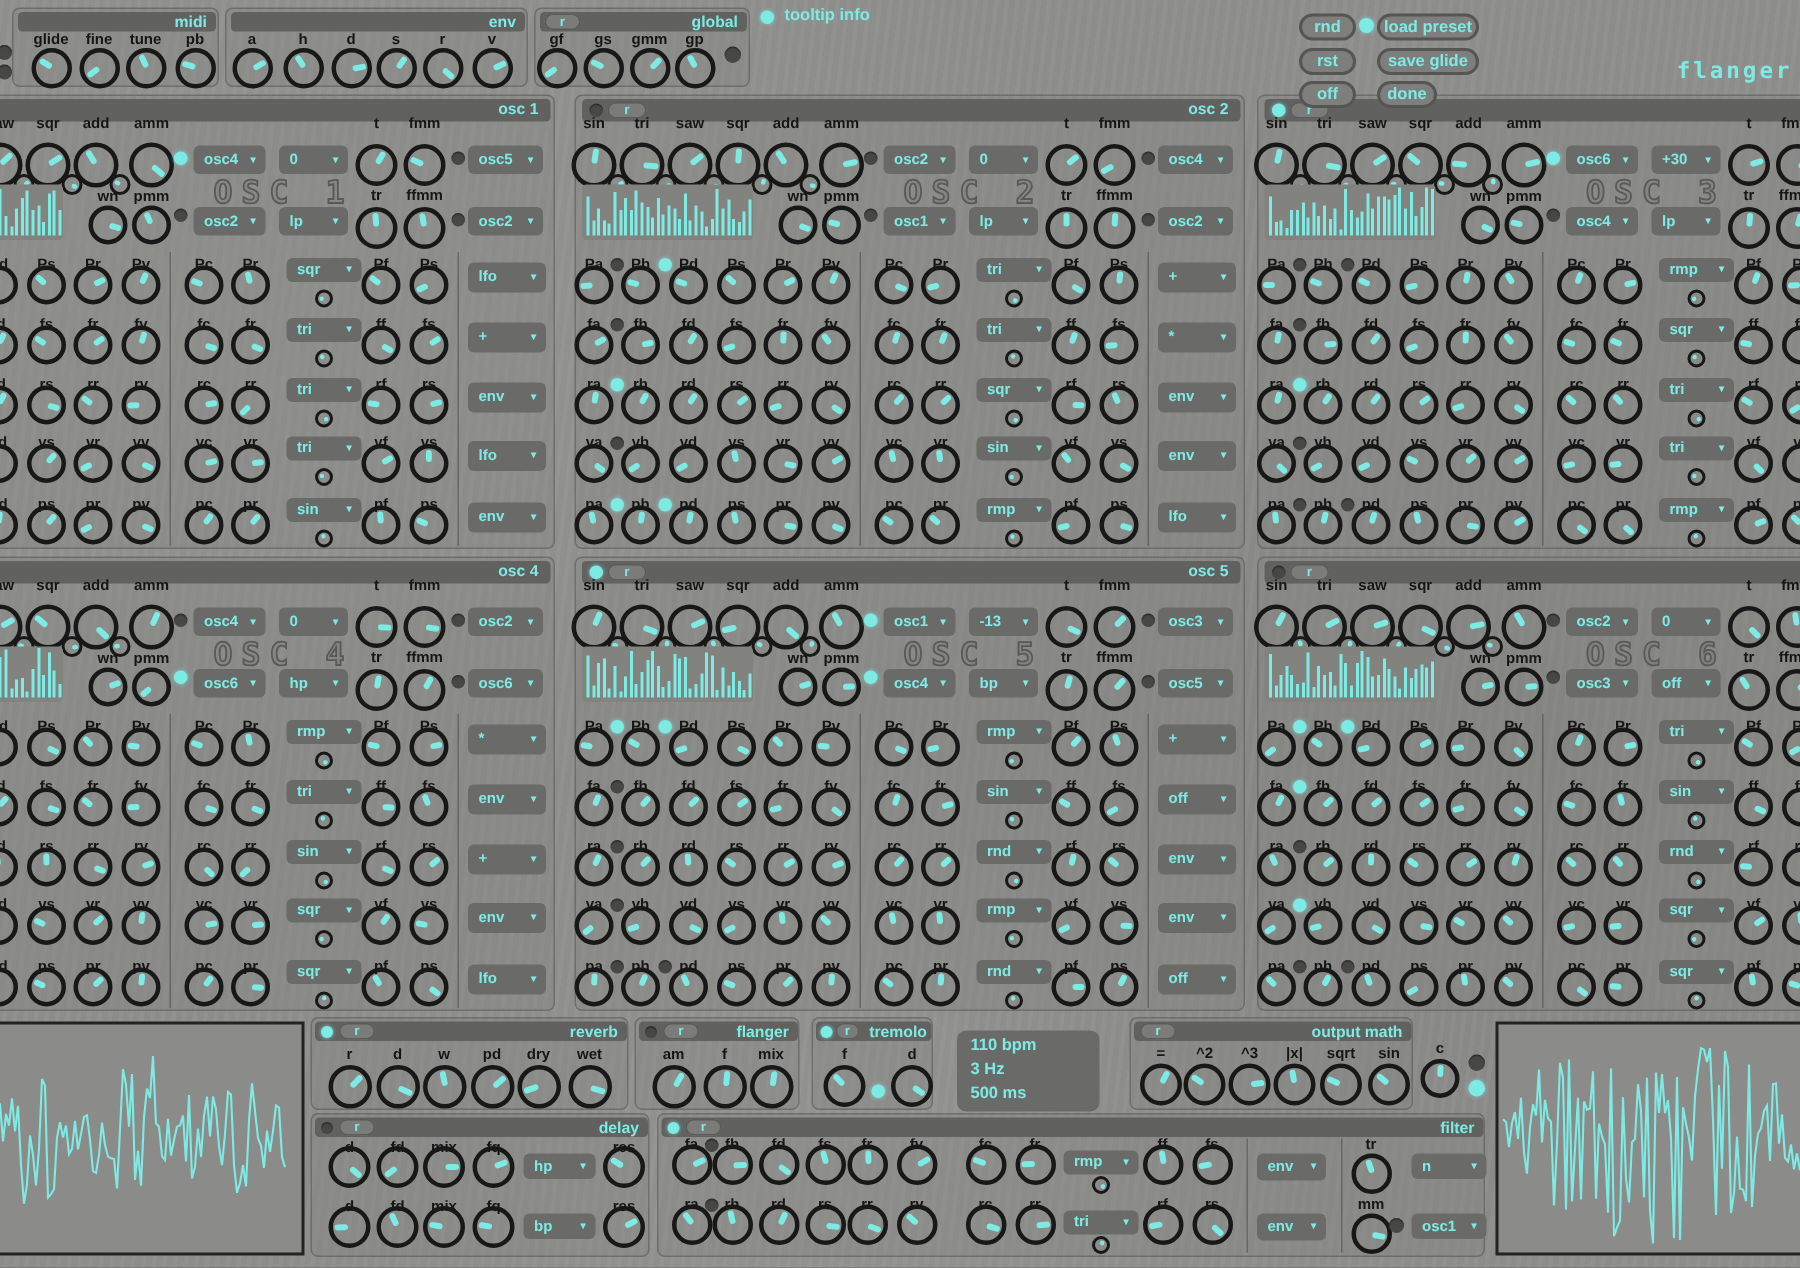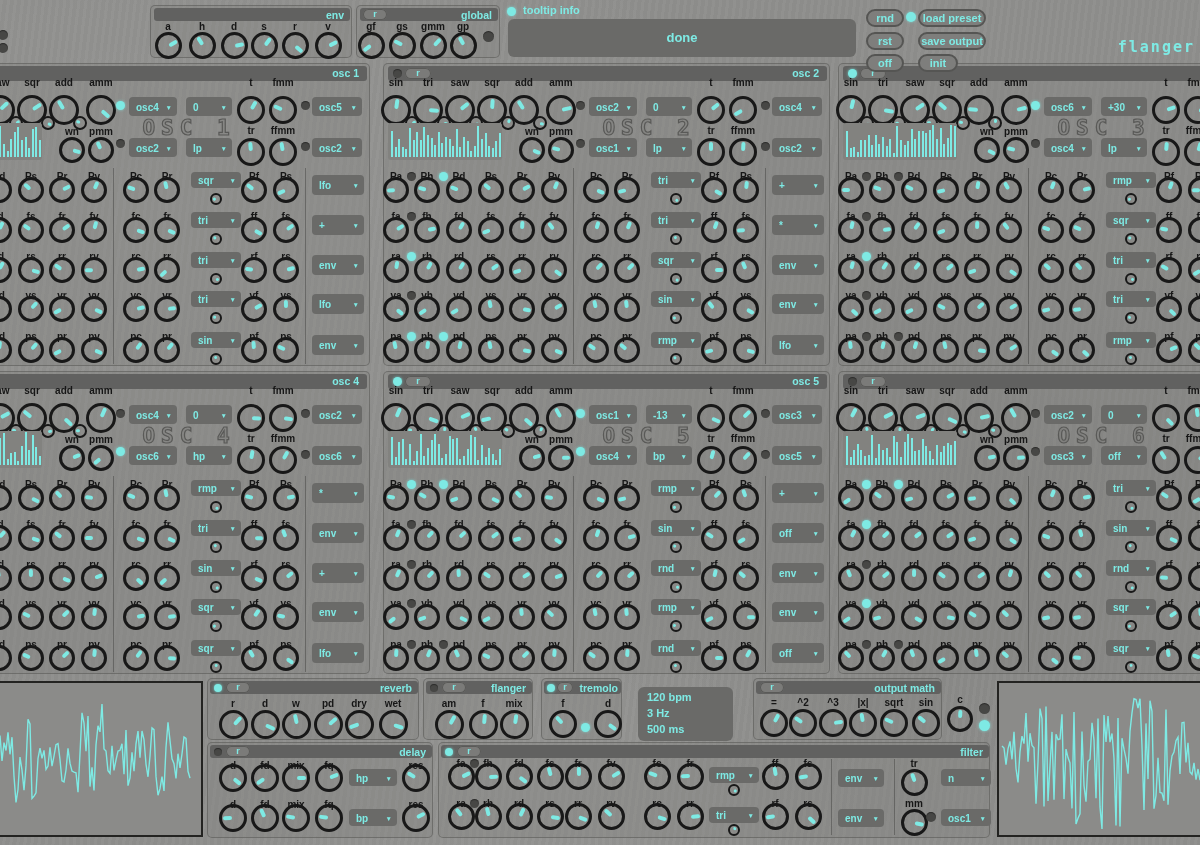--- a/index.html
+++ b/index.html
@@ -38,40 +38,66 @@
   .logo{position:absolute;font-family:"DejaVu Sans Mono",monospace;font-weight:bold;font-size:40px;letter-spacing:10px;color:var(--cy);white-space:nowrap;z-index:6;}
   .brand{position:absolute;font-family:"DejaVu Sans Mono",monospace;font-weight:bold;font-size:15px;letter-spacing:2px;color:var(--cy);white-space:nowrap;z-index:6;}
 </style>
 </head>
 <body>
 
 <div id="app">
 
   <div class="led on" style="left:507px;top:7px;width:9px;height:9px;"></div>
   <div class="tlabel" style="left:523px;top:4px;">tooltip info</div>
-  <div class="disp" style="left:508px;top:19px;width:348px;height:38px;">
-    <div class="done">done</div>
-  </div>
 
   <div class="btn" style="left:866px;top:9px;width:38px;height:18px;">rnd</div>
   <div class="led on" style="left:906px;top:12px;width:10px;height:10px;z-index:6;"></div>
   <div class="btn" style="left:866px;top:32px;width:38px;height:18px;">rst</div>
   <div class="btn" style="left:866px;top:54px;width:38px;height:18px;">off</div>
   <div class="btn" style="left:918px;top:9px;width:68px;height:18px;">load preset</div>
-  <div class="btn" style="left:918px;top:32px;width:68px;height:18px;">save output</div>
-  <div class="btn" style="left:918px;top:54px;width:40px;height:18px;">init</div>
+  <div class="btn" style="left:918px;top:32px;width:68px;height:18px;">save glide</div>
+  <div class="btn" style="left:918px;top:54px;width:40px;height:18px;">done</div>
 
   <div class="brand" style="left:1060px;top:38px;width:135px;text-align:right;">flanger</div>
 
   <div class="scope" style="left:-8px;top:681px;width:207px;height:152px;"><svg width="203" height="148">
         <polyline points="4,61.1 6,52.6 8,78.0 10,59.6 12,67.5 14,49.3 16,71.3 18,54.2 20,93.4 22,119.5 24,106.5 26,74.0 28,87.1 30,107.3 32,82.9 34,36.3 36,40.9 38,115.4 40,113.1 42,109.8 44,75.4 46,65.1 48,75.4 50,67.3 52,86.4 54,83.0 56,64.3 58,83.2 60,73.1 62,61.7 64,60.6 66,76.7 68,97.8 70,98.9 72,87.0 74,65.4 76,80.2 78,88.1 80,89.2 82,89.7 84,109.3 86,70.4 88,29.8 90,40.1 92,68.2 94,33.0 96,103.6 98,84.3 100,107.5 102,61.8 104,42.7 106,48.9 108,21.1 110,66.0 112,68.0 114,87.8 116,90.4 118,62.9 120,87.4 122,77.0 124,68.1 126,67.3 128,60.7 130,91.3 132,47.0 134,102.7 136,94.8 138,69.4 140,88.3 142,60.9 144,48.1 146,74.6 148,48.0 150,56.6 152,81.1 154,93.8 156,73.1 158,45.0 160,46.7 162,93.4 164,112.2 166,105.7 168,93.7 170,107.9 172,64.2 174,39.3 176,57.6 178,75.8 180,80.7 182,95.5 184,70.7 186,84.9 188,70.9 190,54.0 192,55.4 194,88.3 196,95.1" fill="none" stroke="#7eeae4" stroke-width="1.4"></polyline>
       </svg></div>
   <div class="scope" style="left:997px;top:681px;width:211px;height:152px;"><svg width="207" height="148">
         <polyline points="3,63.1 5,65.0 7,81.7 9,65.8 11,58.4 13,76.3 15,48.9 17,85.5 19,99.4 21,68.6 23,53.2 25,60.6 27,30.1 29,78.6 31,50.2 33,62.5 35,64.8 37,120.7 39,79.1 41,25.6 43,35.6 45,123.5 47,23.4 49,117.9 51,82.9 53,48.9 55,116.7 57,51.3 59,56.7 61,56.0 63,31.2 65,116.1 67,66.1 69,74.6 71,80.0 73,125.4 75,29.1 77,141.1 79,135.3 81,130.8 83,48.6 85,102.6 87,118.6 89,78.4 91,76.3 93,39.8 95,57.1 97,115.2 99,35.5 101,123.9 103,146.0 105,32.0 107,58.9 109,33.1 111,59.1 113,50.5 115,75.5 117,142.4 119,35.0 121,143.6 123,55.2 125,66.2 127,75.5 129,90.7 131,48.1 133,29.9 135,15.8 137,16.6 139,25.0 141,15.7 143,63.4 145,127.0 147,40.4 149,96.1 151,17.7 153,28.3 155,125.7 157,112.6 159,74.7 161,109.4 163,110.0 165,117.8 167,26.6 169,121.7 171,87.6 173,72.9 175,69.1 177,57.7 179,54.1 181,91.0 183,39.8 185,39.4 187,79.5 189,59.9 191,88.9 193,91.4 195,79.9 197,96.6 199,86.0 201,97.2" fill="none" stroke="#7eeae4" stroke-width="1.4"></polyline>
       </svg></div>
+<div class="panel" style="left: 8px; top: 5px; width: 138px; height: 53px;">
+      <div class="hdr" style="left: 3px; top: 2px; width: 132px; height: 13px;">
+        <div class="ttl" style="right: 6px;">midi</div>
+      </div>
+      <div class="lbl" style="left: -5px; top: 15px; width: 60px;">glide</div>
+      <div class="knob" style="left: 11.5px; top: 25.5px; width: 27px; height: 27px; border-width: 3px;">
+        <div class="rot" style="transform: rotate(-58deg);">
+          <div class="ptr" style="width: 4px; margin-left: -2px;"></div>
+        </div>
+      </div>
+      <div class="lbl" style="left: 27px; top: 15px; width: 60px;">fine</div>
+      <div class="knob" style="left: 43.5px; top: 25.5px; width: 27px; height: 27px; border-width: 3px;">
+        <div class="rot" style="transform: rotate(-127deg);">
+          <div class="ptr" style="width: 4px; margin-left: -2px;"></div>
+        </div>
+      </div>
+      <div class="lbl" style="left: 58px; top: 15px; width: 60px;">tune</div>
+      <div class="knob" style="left: 74.5px; top: 25.5px; width: 27px; height: 27px; border-width: 3px;">
+        <div class="rot" style="transform: rotate(-25deg);">
+          <div class="ptr" style="width: 4px; margin-left: -2px;"></div>
+        </div>
+      </div>
+      <div class="lbl" style="left: 91px; top: 15px; width: 60px;">pb</div>
+      <div class="knob" style="left: 107.5px; top: 25.5px; width: 27px; height: 27px; border-width: 3px;">
+        <div class="rot" style="transform: rotate(-73deg);">
+          <div class="ptr" style="width: 4px; margin-left: -2px;"></div>
+        </div>
+      </div>
+    </div>
     <div class="led" style="left: -2px; top: 30px; width: 10px; height: 10px;"></div>
     <div class="led" style="left: -2px; top: 43px; width: 10px; height: 10px;"></div>
     <div class="panel" style="left: 150px; top: 5px; width: 202px; height: 53px;">
       <div class="hdr" style="left: 3px; top: 2px; width: 196px; height: 13px;">
         <div class="ttl" style="right: 6px;">env</div>
       </div>
       <div class="lbl" style="left: -13px; top: 15px; width: 60px;">a</div>
       <div class="knob" style="left: 3.5px; top: 25.5px; width: 27px; height: 27px; border-width: 3px;">
         <div class="rot" style="transform: rotate(60deg);">
           <div class="ptr" style="width: 4px; margin-left: -2px;"></div>
@@ -3081,21 +3107,21 @@
       </div>
       <div class="led on" style="left: 38.5px; top: 43.5px; width: 9px; height: 9px;"></div>
       <div class="lbl" style="left: 36px; top: 19px; width: 60px;">d</div>
       <div class="knob" style="left: 52px; top: 31px; width: 28px; height: 28px; border-width: 3px;">
         <div class="rot" style="transform: rotate(125deg);">
           <div class="ptr" style="width: 4px; margin-left: -2px;"></div>
         </div>
       </div>
     </div>
     <div class="disp" style="left: 638px; top: 687px; width: 95px; height: 54px;">
-      <div class="displine" style="left: 9px; top: 4px;">120 bpm</div>
+      <div class="displine" style="left: 9px; top: 4px;">110 bpm</div>
       <div class="displine" style="left: 9px; top: 20px;">3 Hz</div>
       <div class="displine" style="left: 9px; top: 36px;">500 ms</div>
     </div>
     <div class="panel" style="left: 753px; top: 678px; width: 189px; height: 62px;">
       <div class="hdr" style="left: 2px; top: 2px; width: 185px; height: 13px;">
         <div class="pill" style="left: 4px; top: 1px; width: 24px; height: 11px; line-height: 11px;">r</div>
         <div class="ttl" style="right: 6px;">output math</div>
       </div>
       <div class="lbl" style="left: -10px; top: 18px; width: 60px;">=</div>
       <div class="knob" style="left: 6px; top: 30px; width: 28px; height: 28px; border-width: 3px;">

